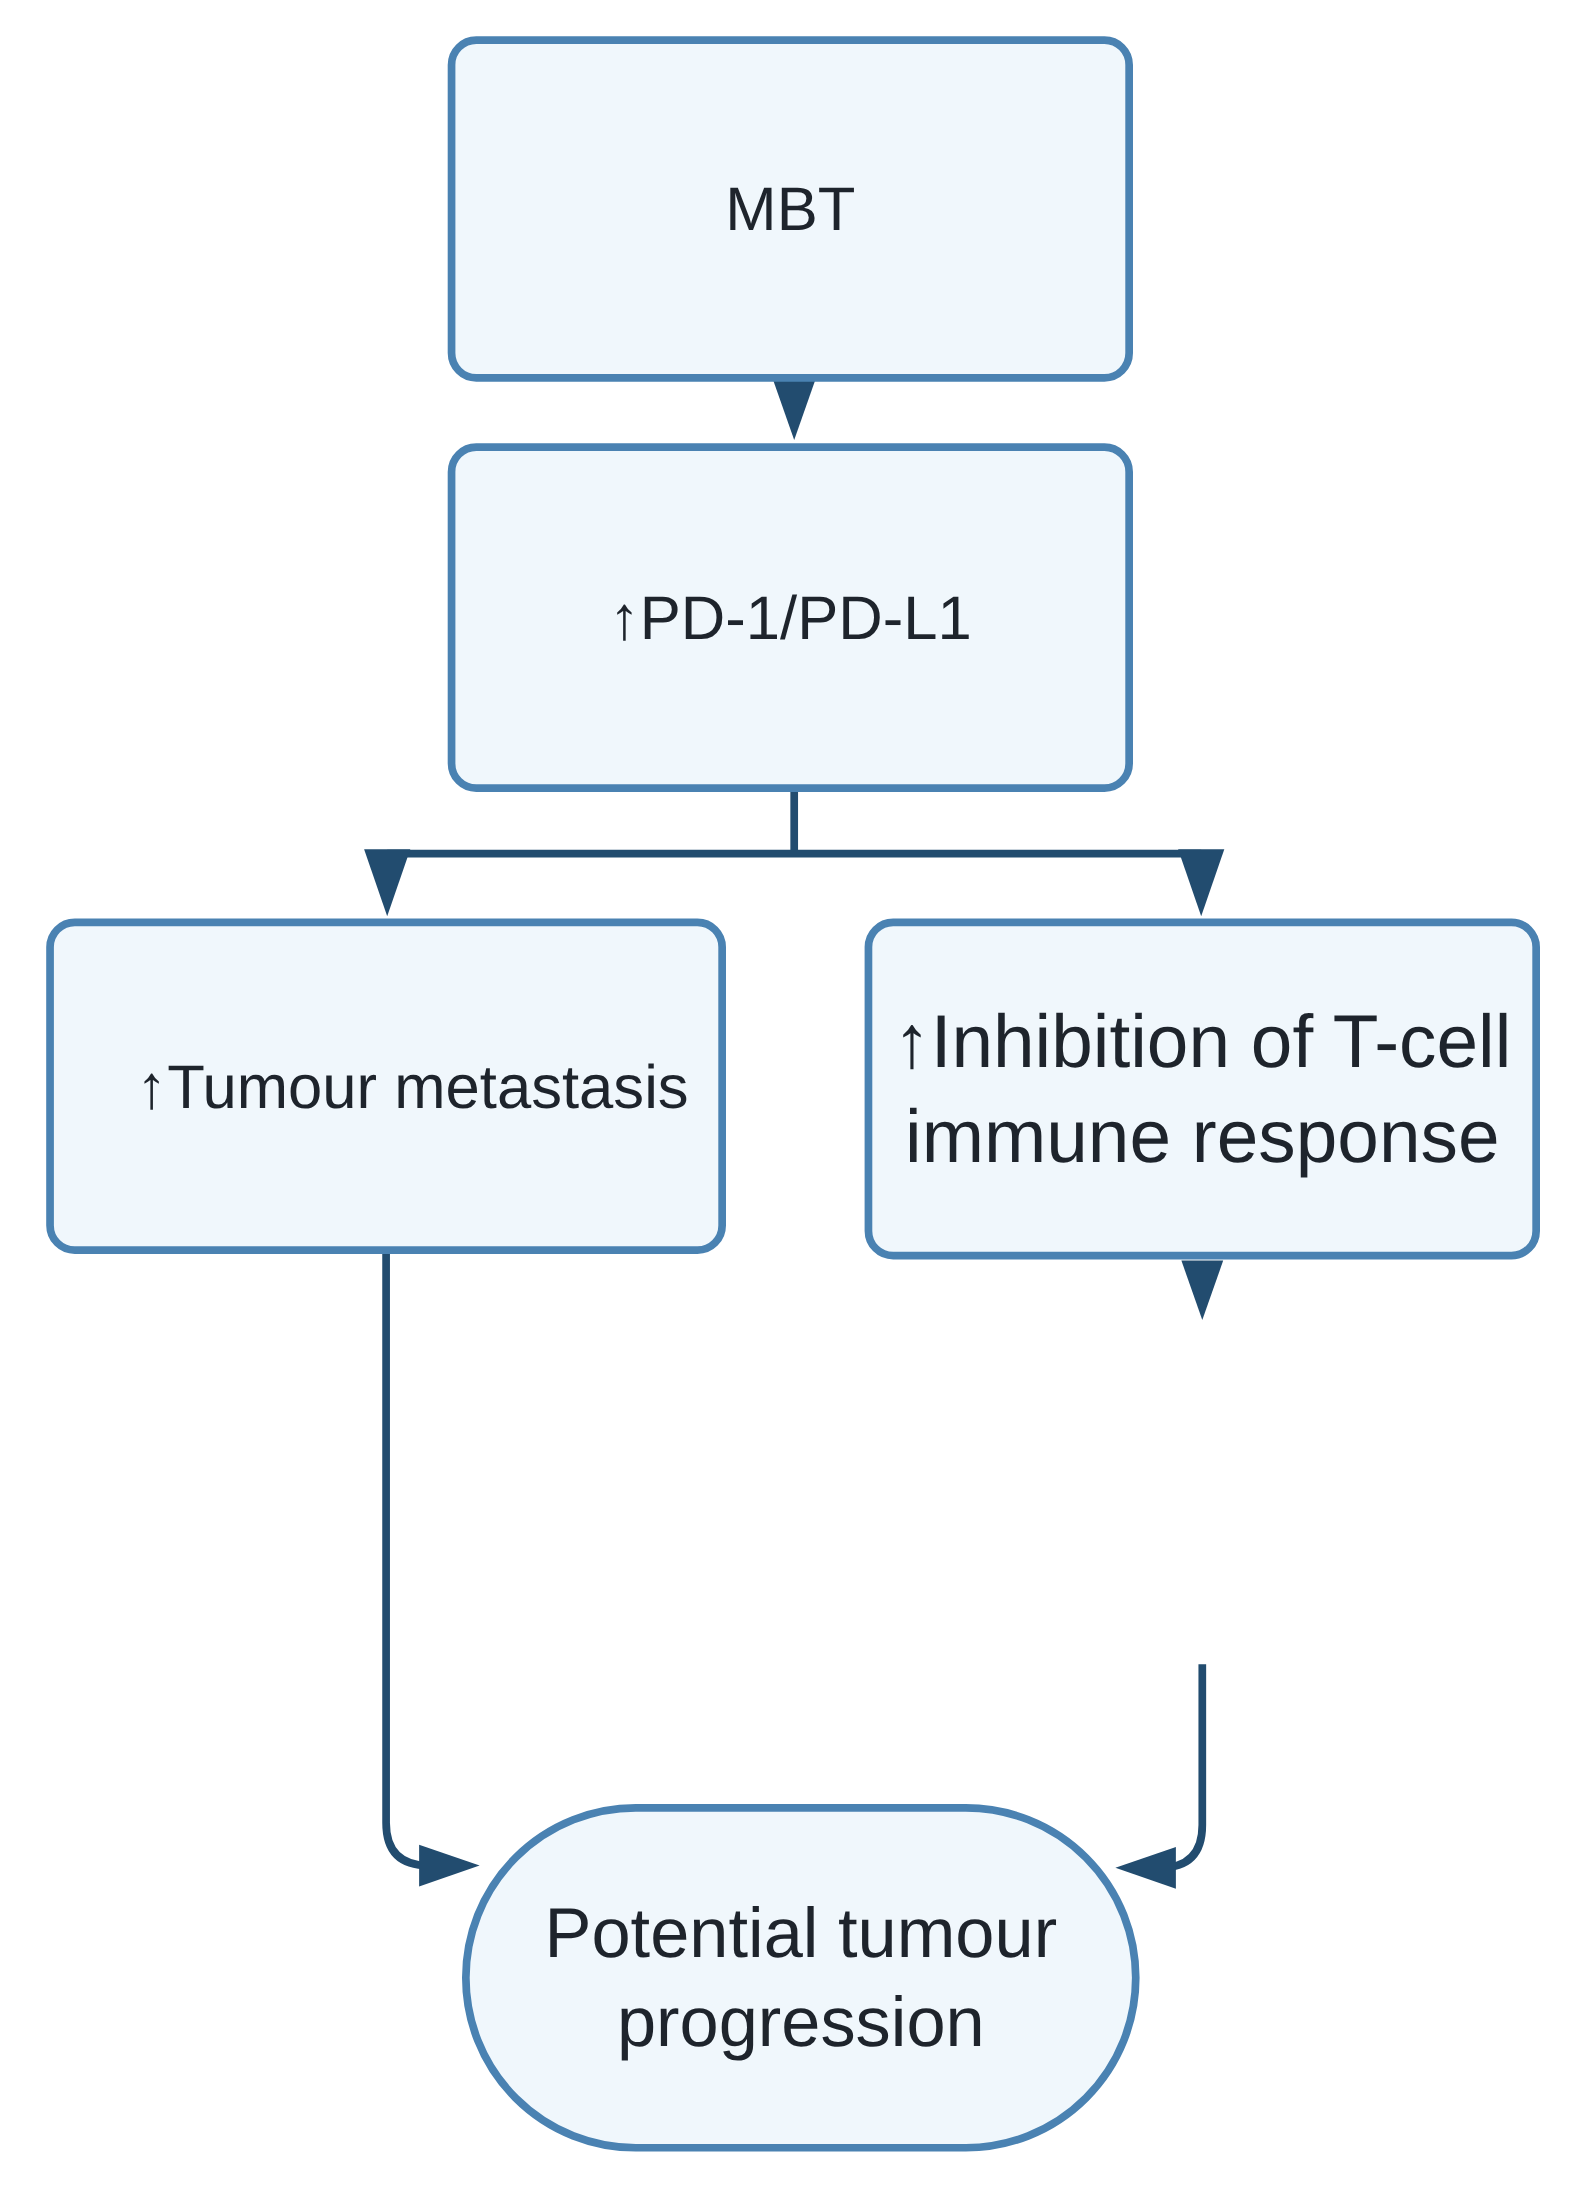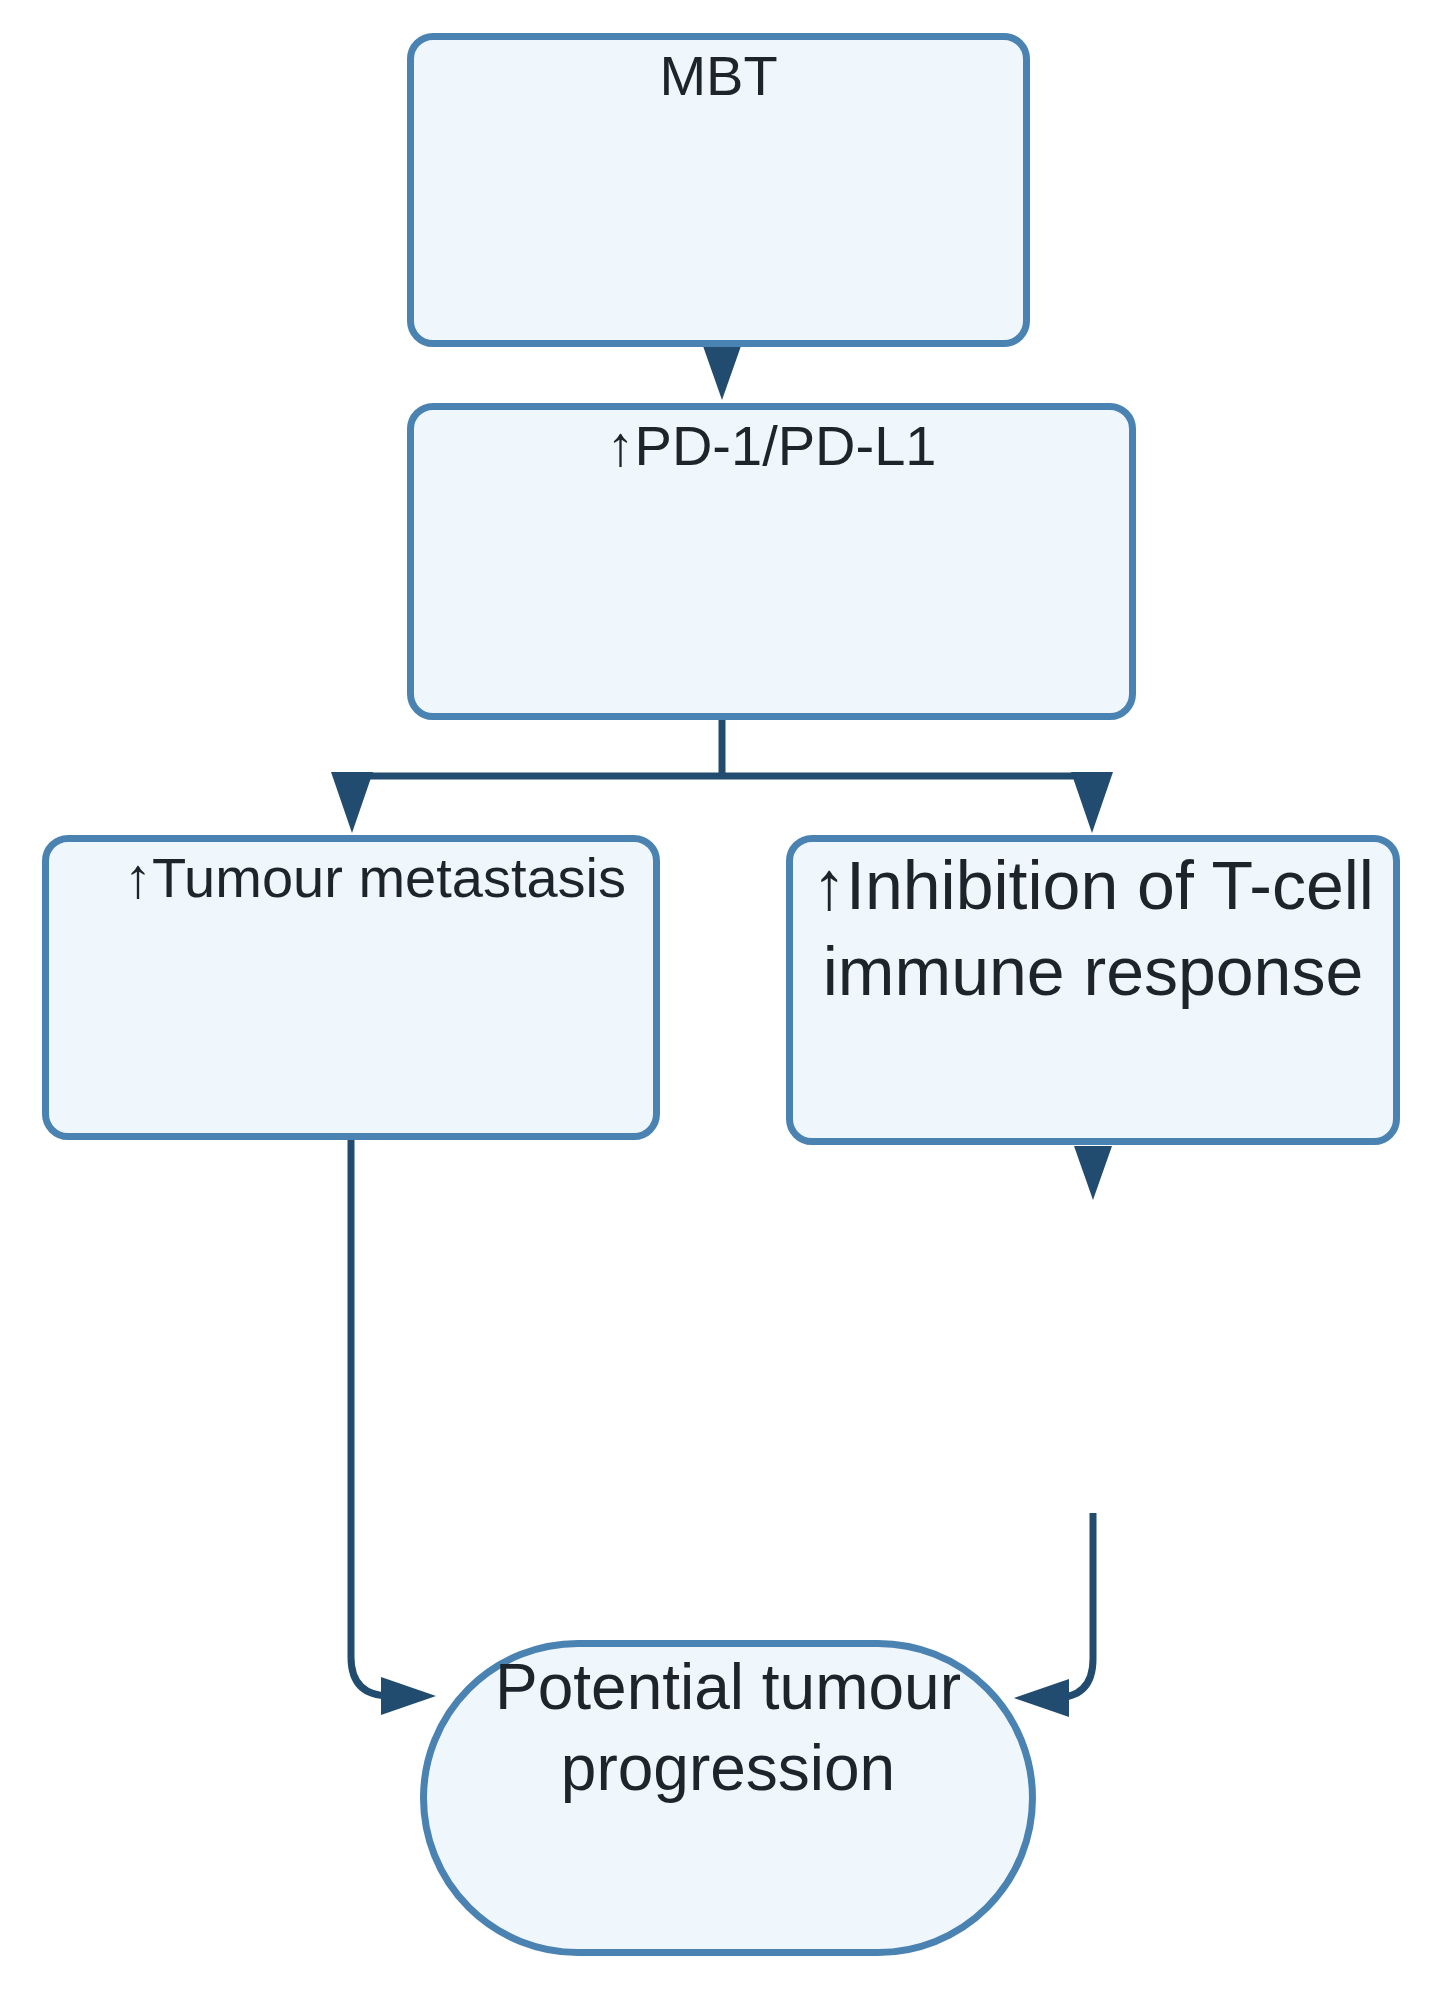--- a/index.html
+++ b/index.html
@@ -24,27 +24,28 @@
     height: 1989px;
     pointer-events: none;
   }
   .node {
     position: absolute;
     box-sizing: border-box;
     background: #f0f7fc;
     border: 7px solid #4a82b2;
     border-radius: 26px;
     display: flex;
+    align-items: center;
     justify-content: center;
     text-align: center;
     white-space: pre-line;
     line-height: 1.27;
   }
   .node-mbt                { left: 407px; top:   33px; width: 623px; height: 314px; font-size: 56px; }
-  .node-pd                 { left: 407px; top:  403px; width: 729px; height: 317px; font-size: 56px; }
+  .node-pd                 { left: 407px; top:  403px; width: 623px; height: 317px; font-size: 56px; }
   .node-tumour-metastasis  { left:  42px; top:  835px; width: 618px; height: 305px; font-size: 56px; padding-left: 48px; }
   .node-tcell-inhibition   { left: 786px; top:  835px; width: 614px; height: 310px; font-size: 68px; }
   .node-immunosuppressive  { left: 786px; top: 1205px; width: 614px; height: 310px; font-size: 60px; }
   .node-progression        { left: 420px; top: 1640px; width: 616px; height: 316px; font-size: 64px;
                              border-radius: 158px; }
   .edge-line {
     fill: none;
     stroke: #224c6f;
     stroke-width: 7;
   }

